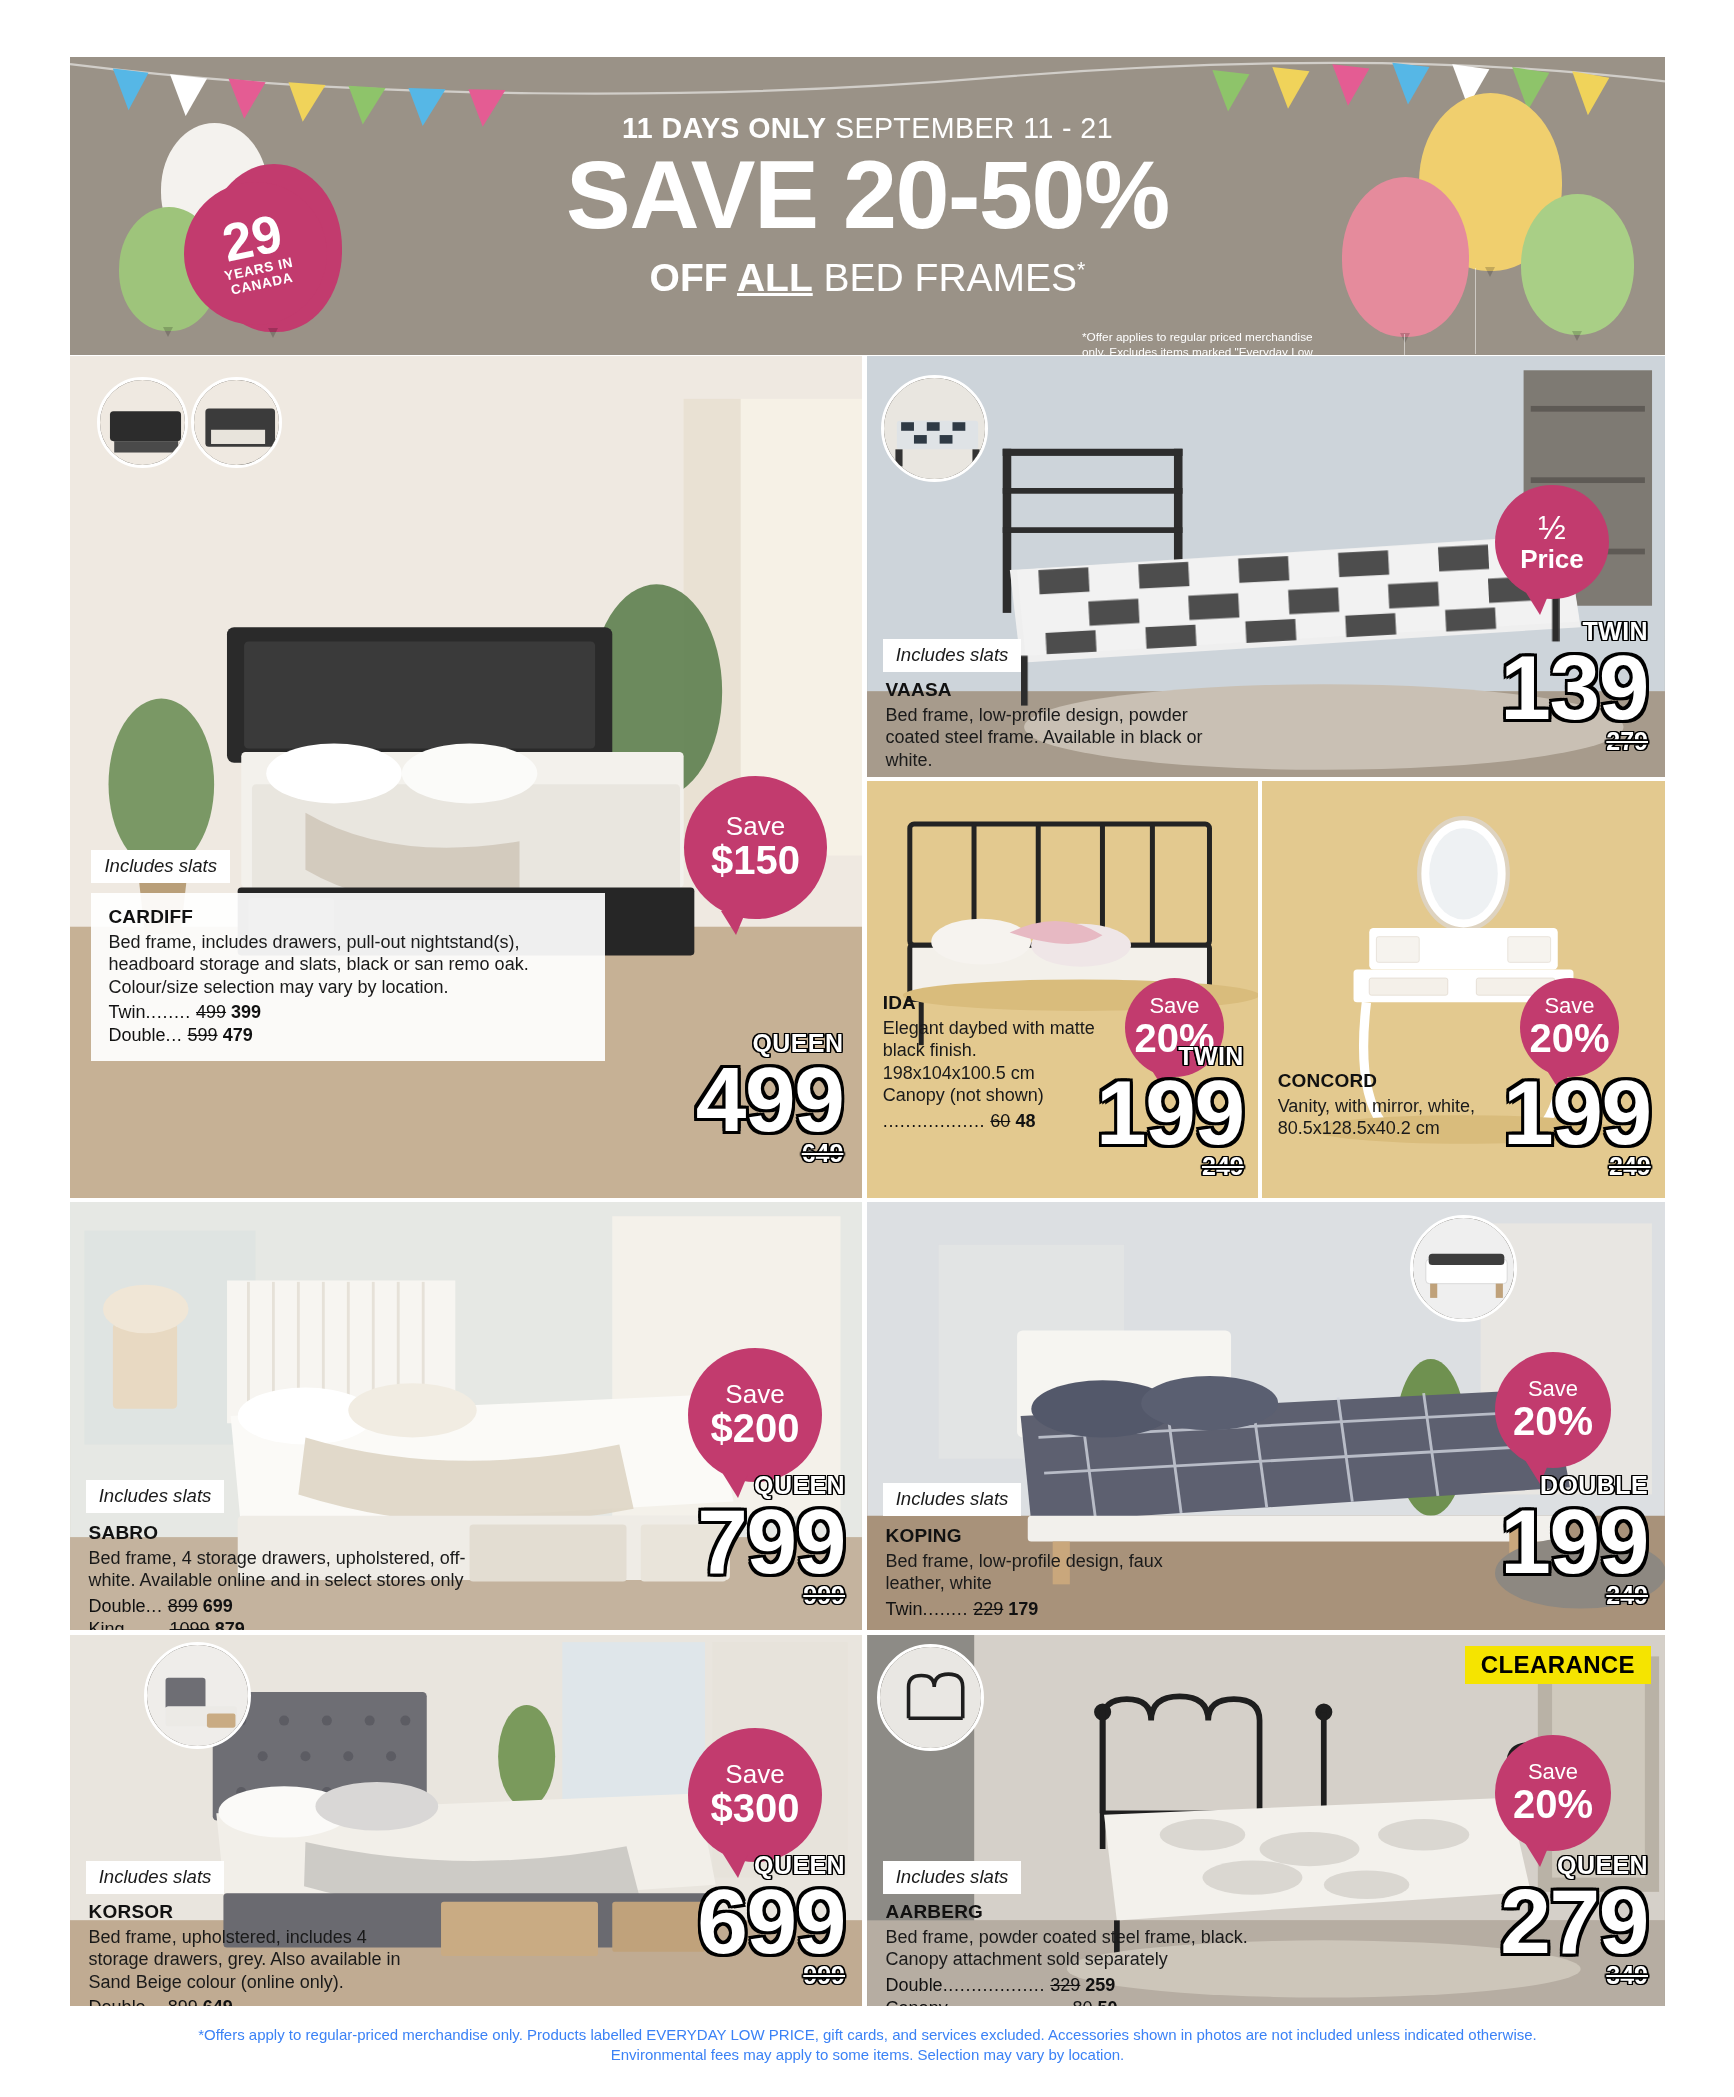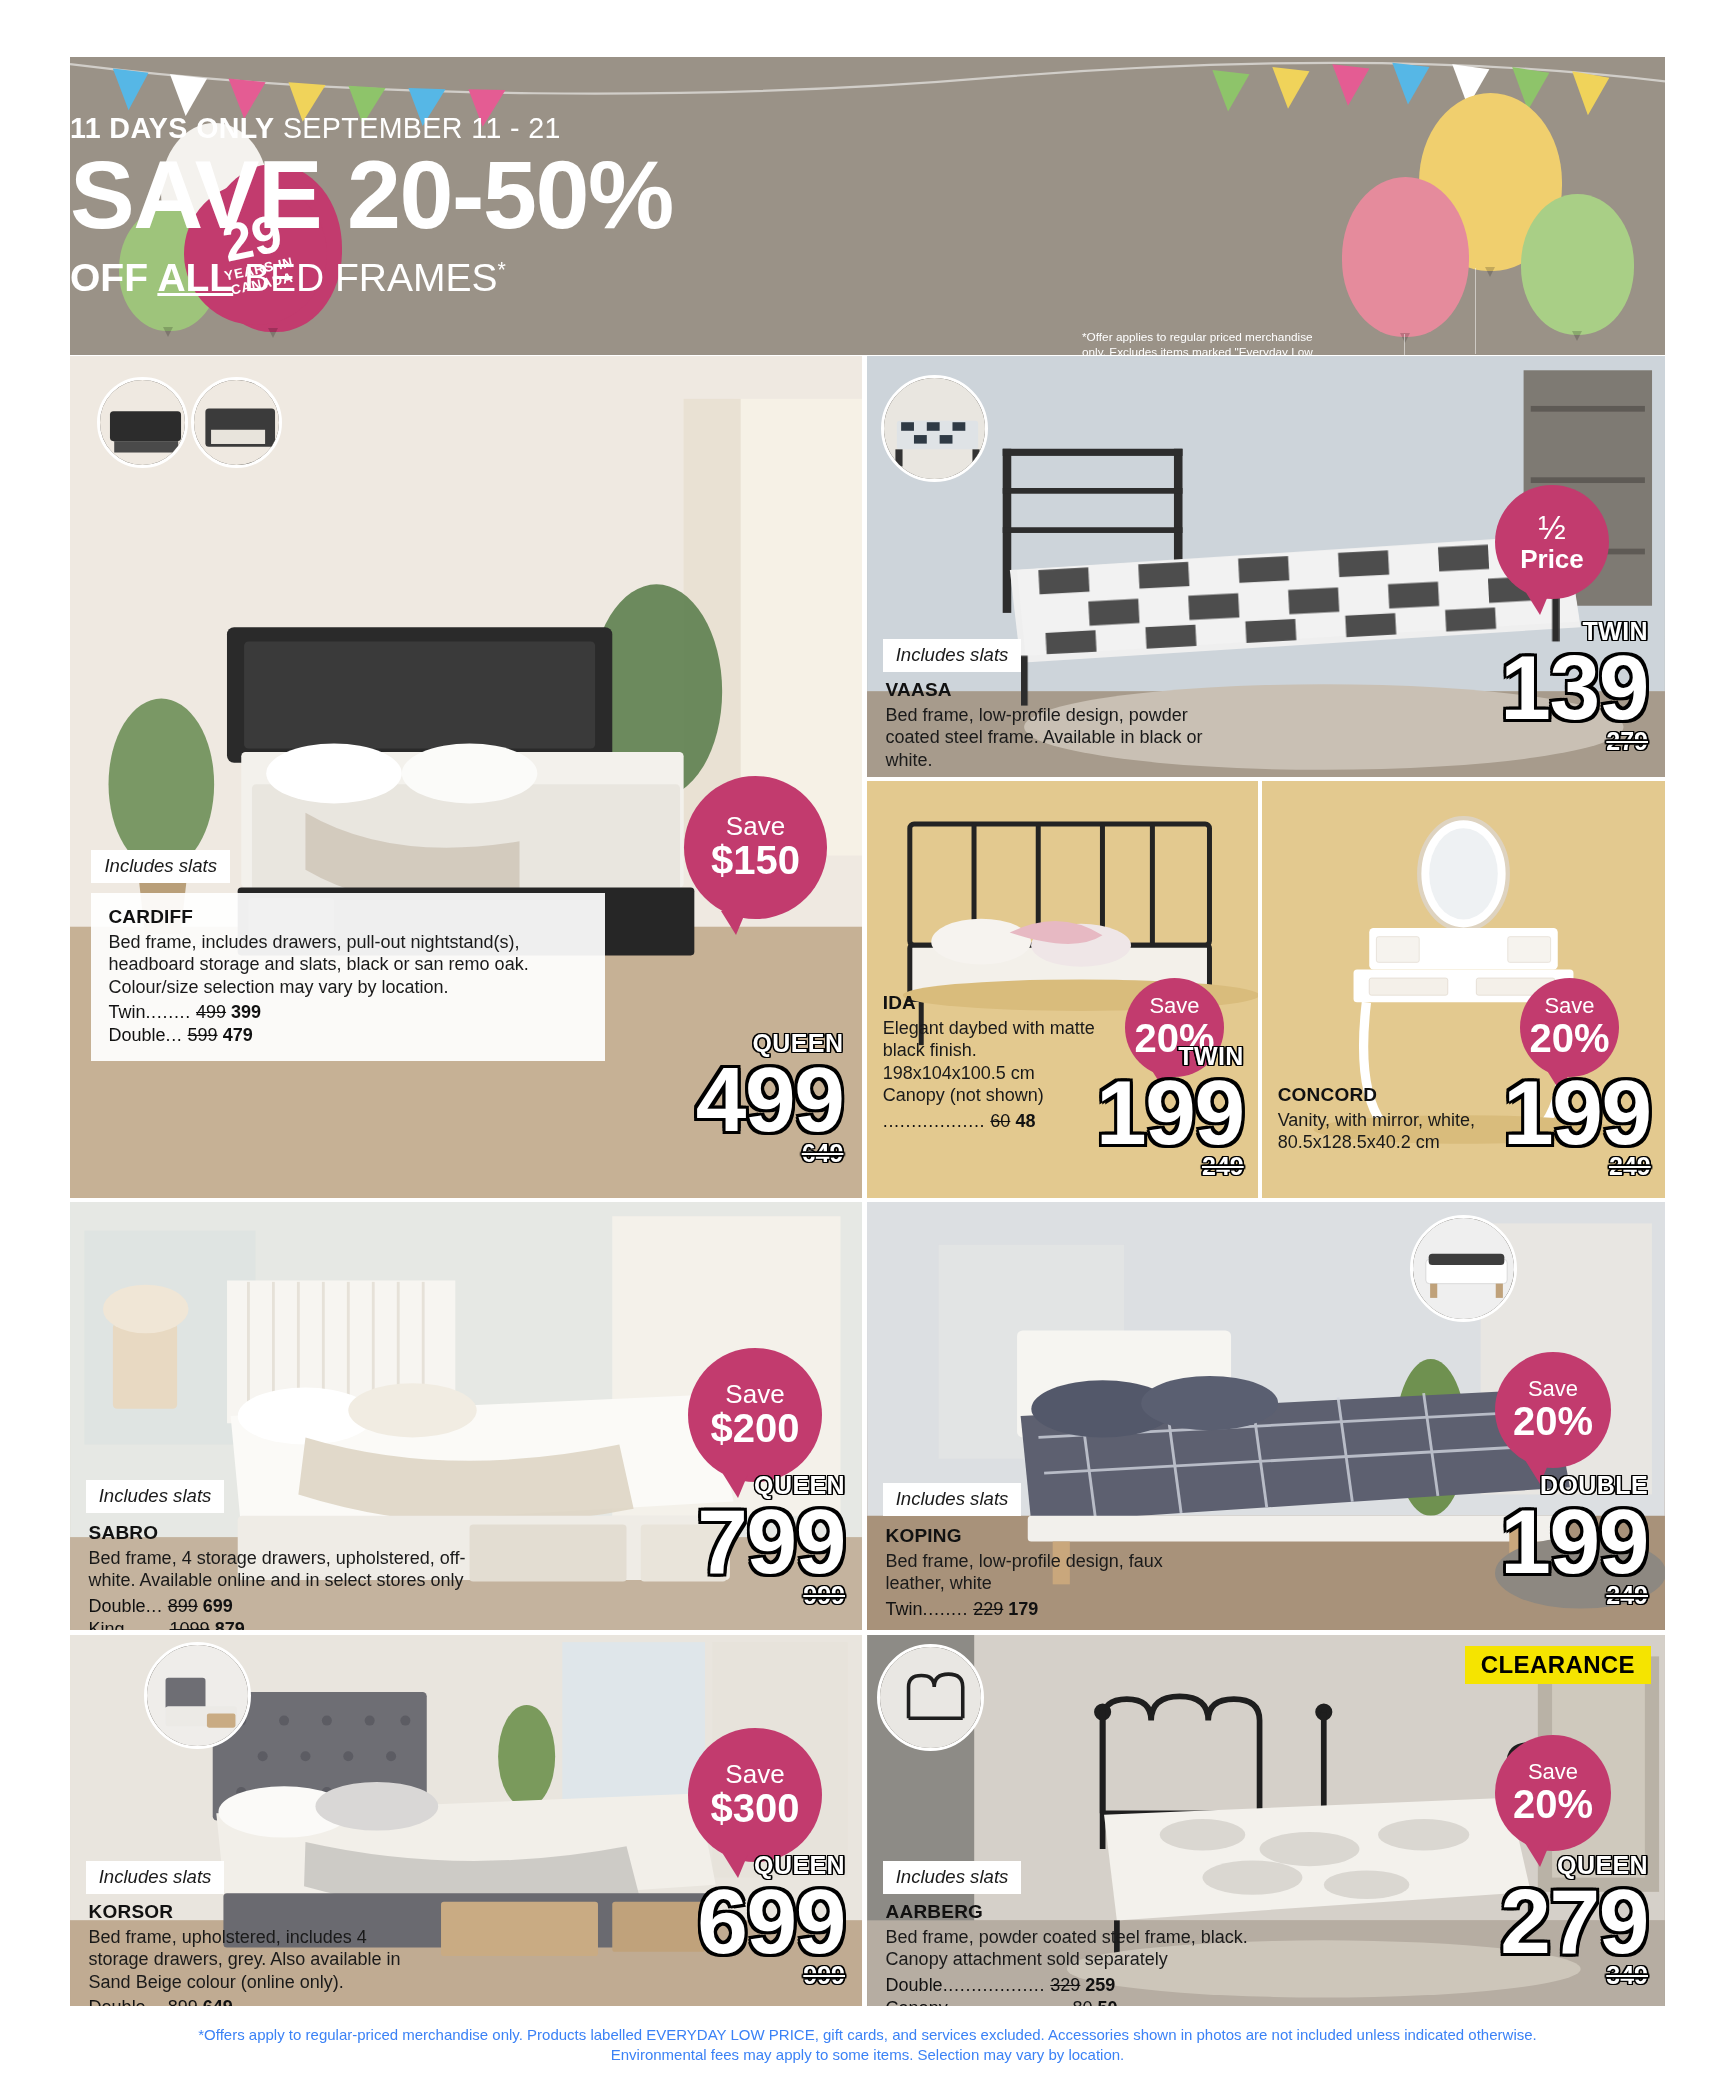--- a/index.html
+++ b/index.html
@@ -21,21 +21,21 @@
   .banner {
     position: absolute;
     left: 70px; top: 57px;
     width: 1595px; height: 298px;
     background: #9a9287;
     overflow: hidden;
   }
   .bunting { position: absolute; top: 0; left: 0; width: 100%; height: 79px; }
   .banner-center {
     position: absolute; left: 0; top: 0; width: 100%; height: 100%;
-    display: flex; flex-direction: column; align-items: flex-start; justify-content: center;
+    display: flex; flex-direction: column; align-items: center; justify-content: center;
     color: #fff;
   }
   .days-line {
     font-size: 28.6px; letter-spacing: 0.4px; margin-bottom: 1.4px;
   }
   .days-line b { font-weight: bold; }
   .save-line {
     font-size: 97px; font-weight: bold; line-height: 1.02; letter-spacing: -1.4px;
   }
   .off-line {
@@ -471,21 +471,21 @@
         <rect x="344" y="218" width="60" height="36" rx="3" fill="#f6f3ee" stroke="#e2dbd0"></rect>
         <rect x="128" y="264" width="308" height="46" rx="5" fill="#ffffff"></rect>
         <rect x="150" y="276" width="110" height="24" rx="3" fill="#f4f0e9" stroke="#e0d8cc"></rect>
         <rect x="300" y="276" width="110" height="24" rx="3" fill="#f4f0e9" stroke="#e0d8cc"></rect>
         <path d="M146 310 q-14 120 22 170" stroke="#ffffff" stroke-width="13" fill="none"></path>
         <path d="M418 310 q14 120 -22 170" stroke="#ffffff" stroke-width="13" fill="none"></path>
         <ellipse cx="282" cy="488" rx="210" ry="20" fill="#d9bc7c"></ellipse>
       </svg>
     </div>
 
-    <div style="position:absolute; left:15.7px; top:303px; width:214px;">
+    <div style="position:absolute; left:15.7px; top:289px; width:214px;">
       <div class="prod-name">CONCORD</div>
       <div class="prod-desc">Vanity, with mirror, white, 80.5x128.5x40.2 cm</div>
     </div>
 
     <div class="bubble small" style="left:258px; top:197px; width:99px; height:99px;">
       <span class="l1">Save</span>
       <span class="l2">20%</span>
     </div>
 
     <div class="pricetag" style="right:14.3px; bottom:17px;">

